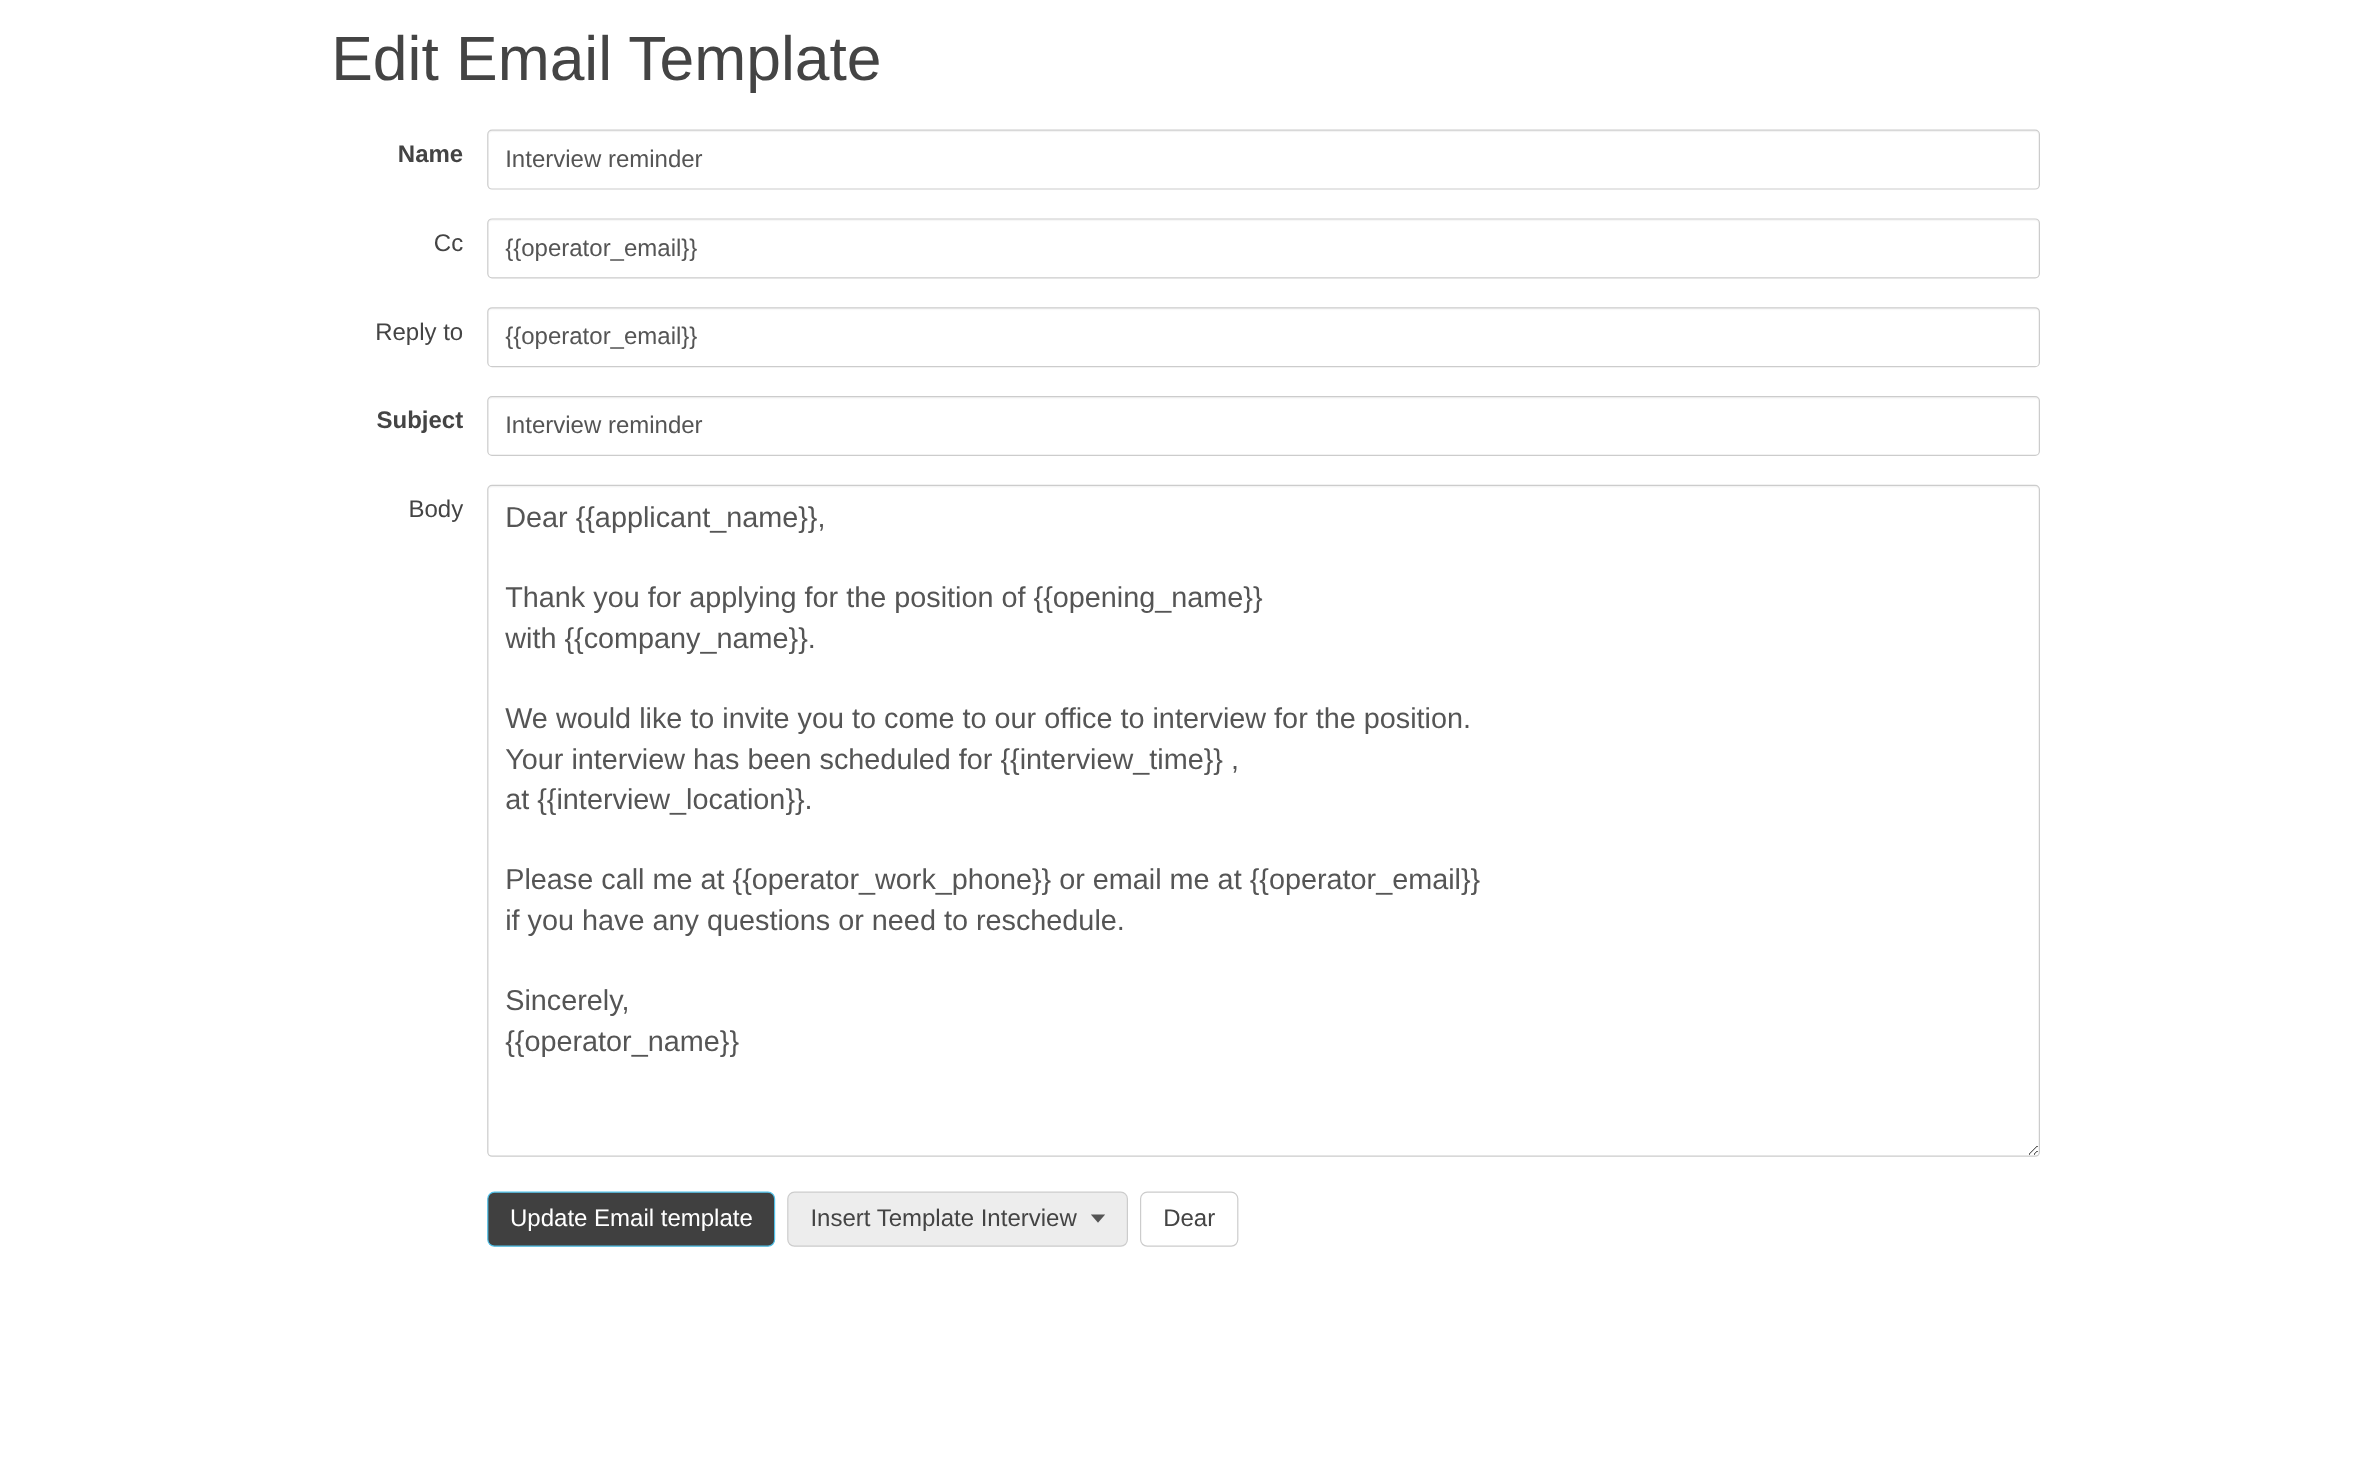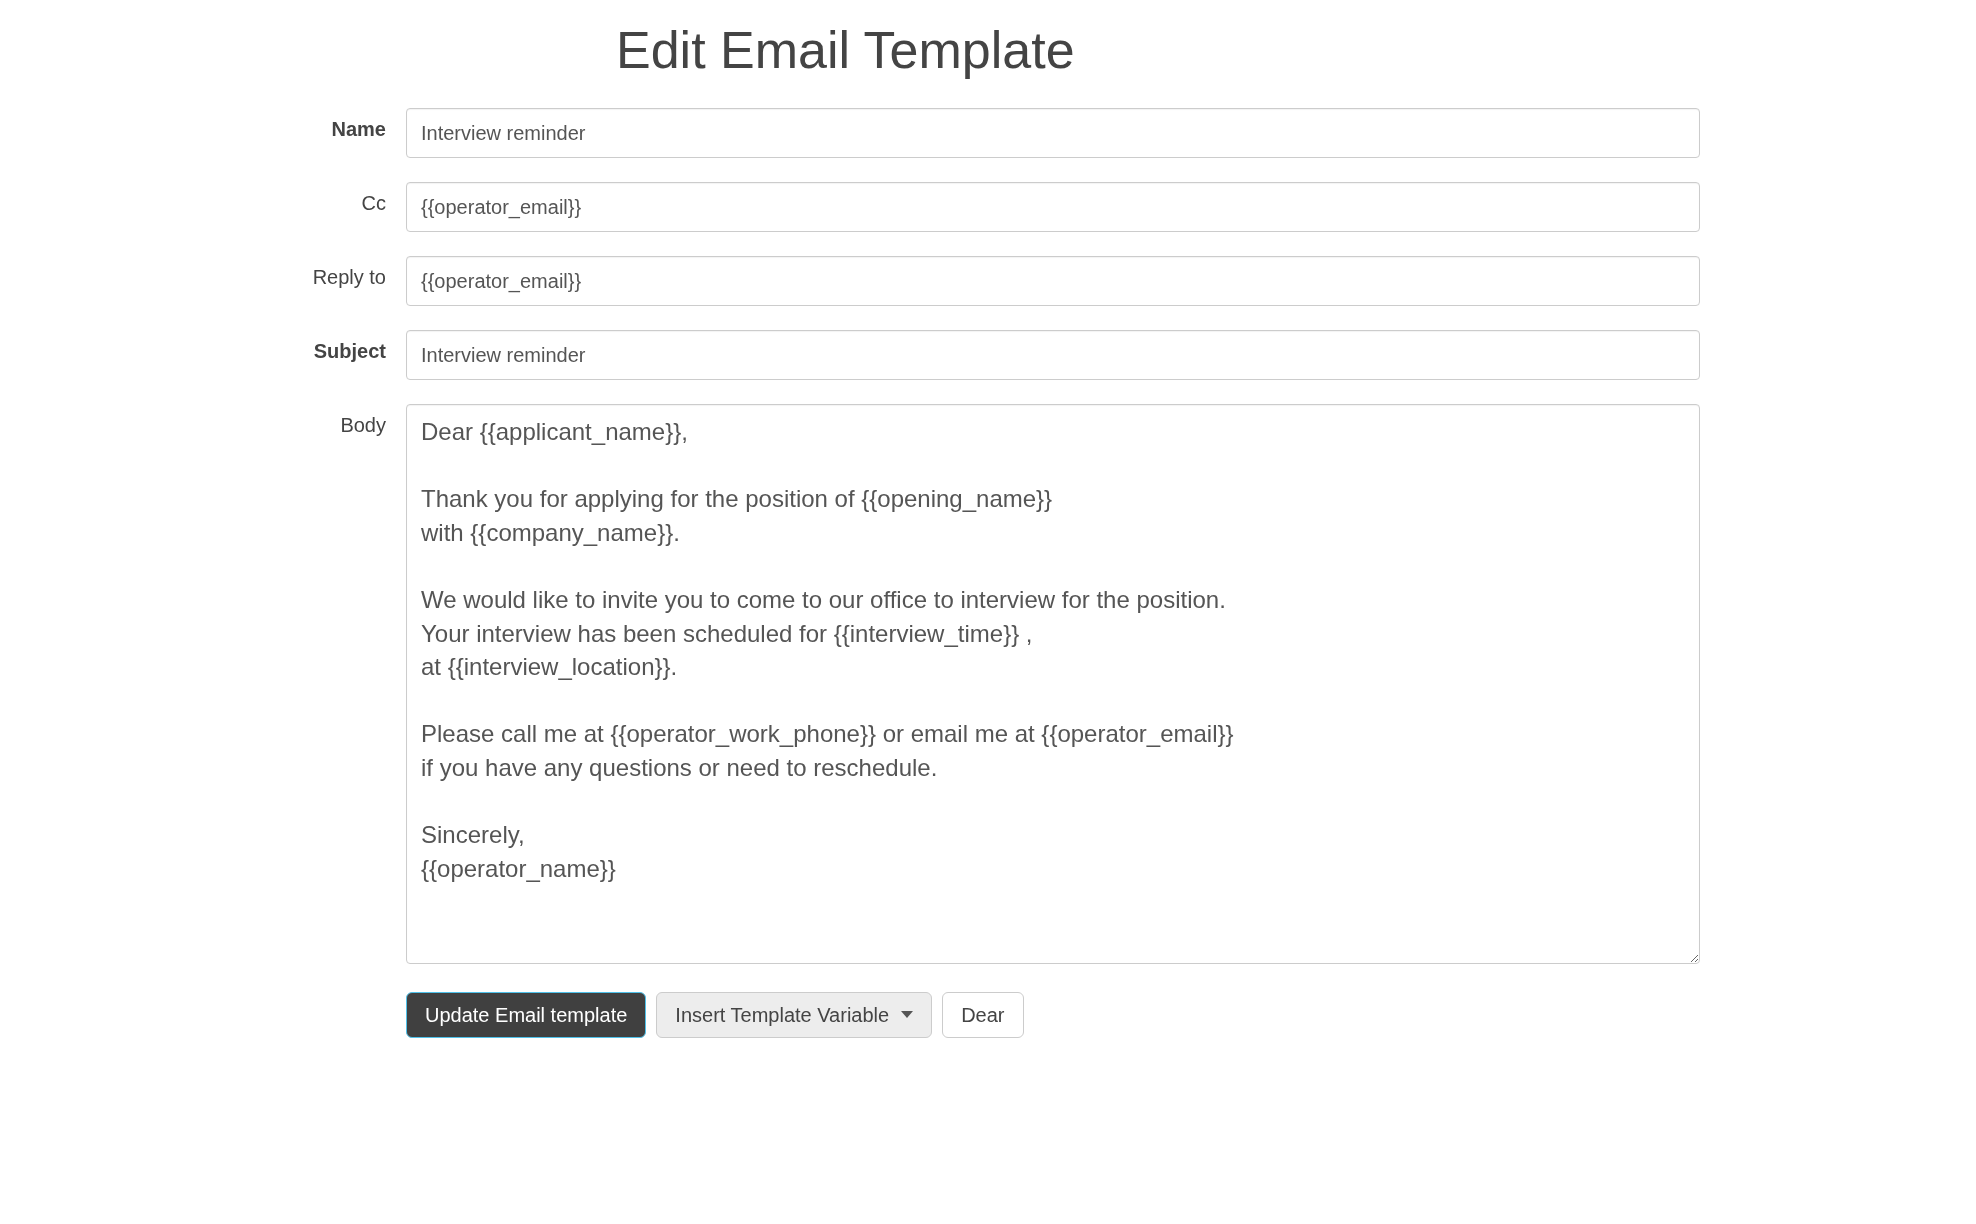--- a/index.html
+++ b/index.html
@@ -11,21 +11,20 @@
     }
     .container {
       max-width: 1424px;
       margin-left: auto;
       margin-right: auto;
     }
     .page-title {
       font-size: 52px;
       font-weight: 500;
       color: #444;
-      margin-left: 340px;
       margin-bottom: 28px;
     }
     .form-row {
       display: flex;
       align-items: flex-start;
       margin-bottom: 24px;
     }
     .form-label {
       width: 130px;
       flex-shrink: 0;
@@ -142,18 +141,18 @@
 if you have any questions or need to reschedule.
 
 Sincerely,
 {{operator_name}}</textarea>
     </div>
   </div>
 
   <div class="actions">
     <button class="btn btn-info">Update Email template</button>
     <button class="btn btn-dropdown">
-      <span>Insert Template Variable</span>
+      <span>Insert Template Interview</span>
       <span class="caret-down"></span>
     </button>
     <button class="btn">Dear</button>
   </div>
 </div>
 
 </body></html>

